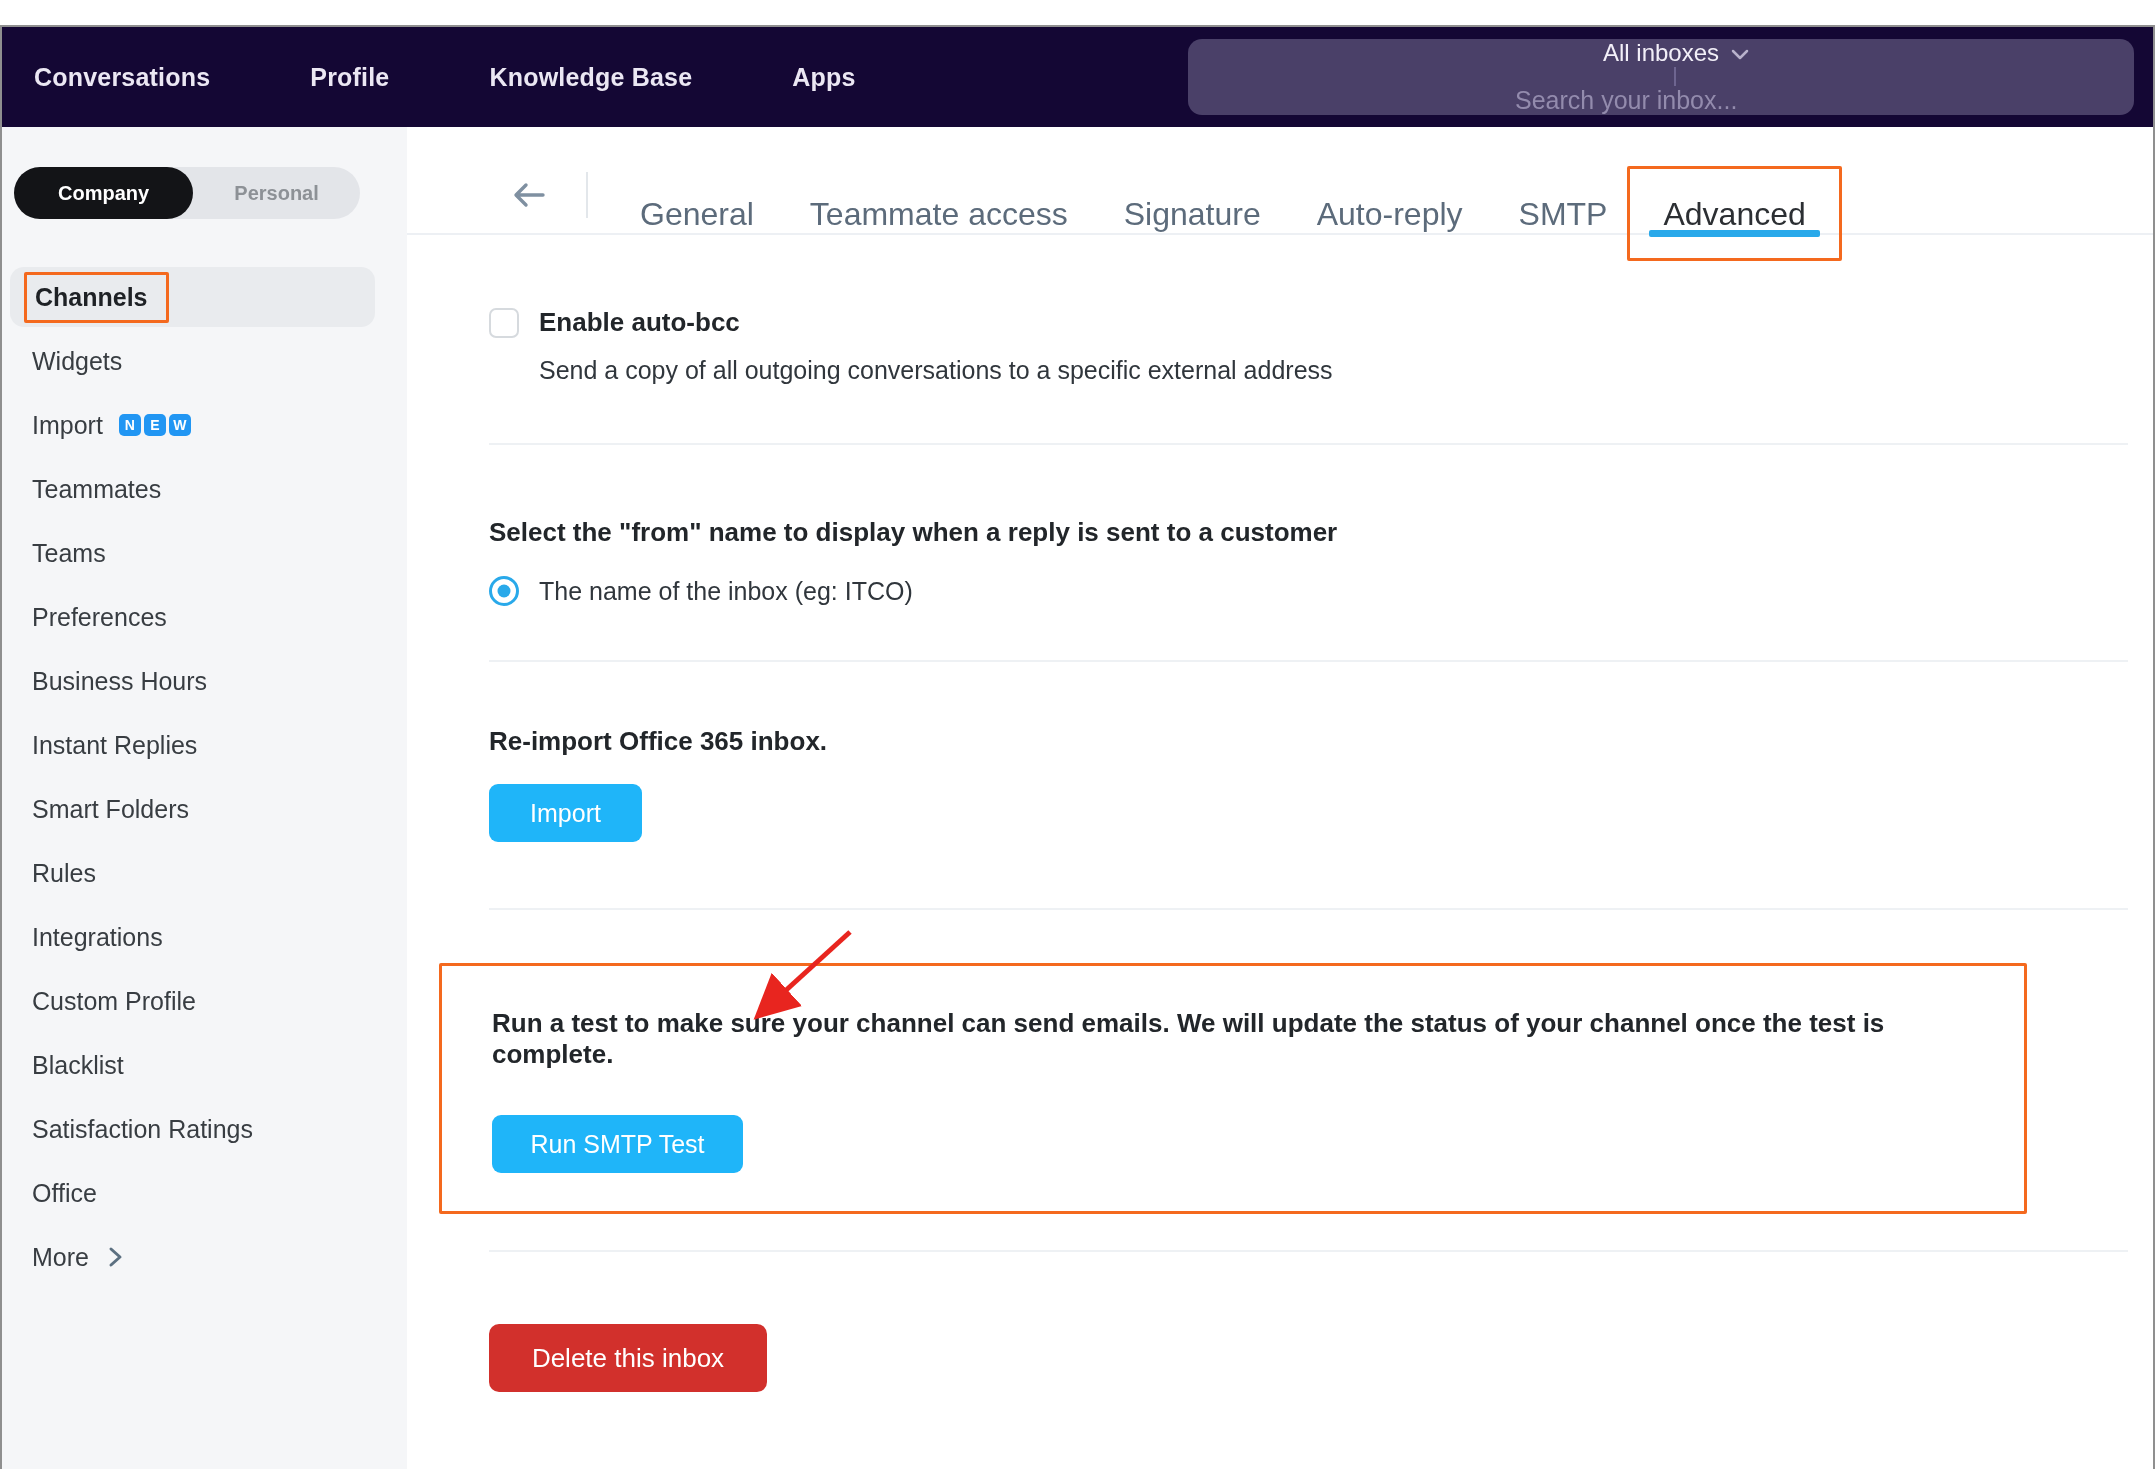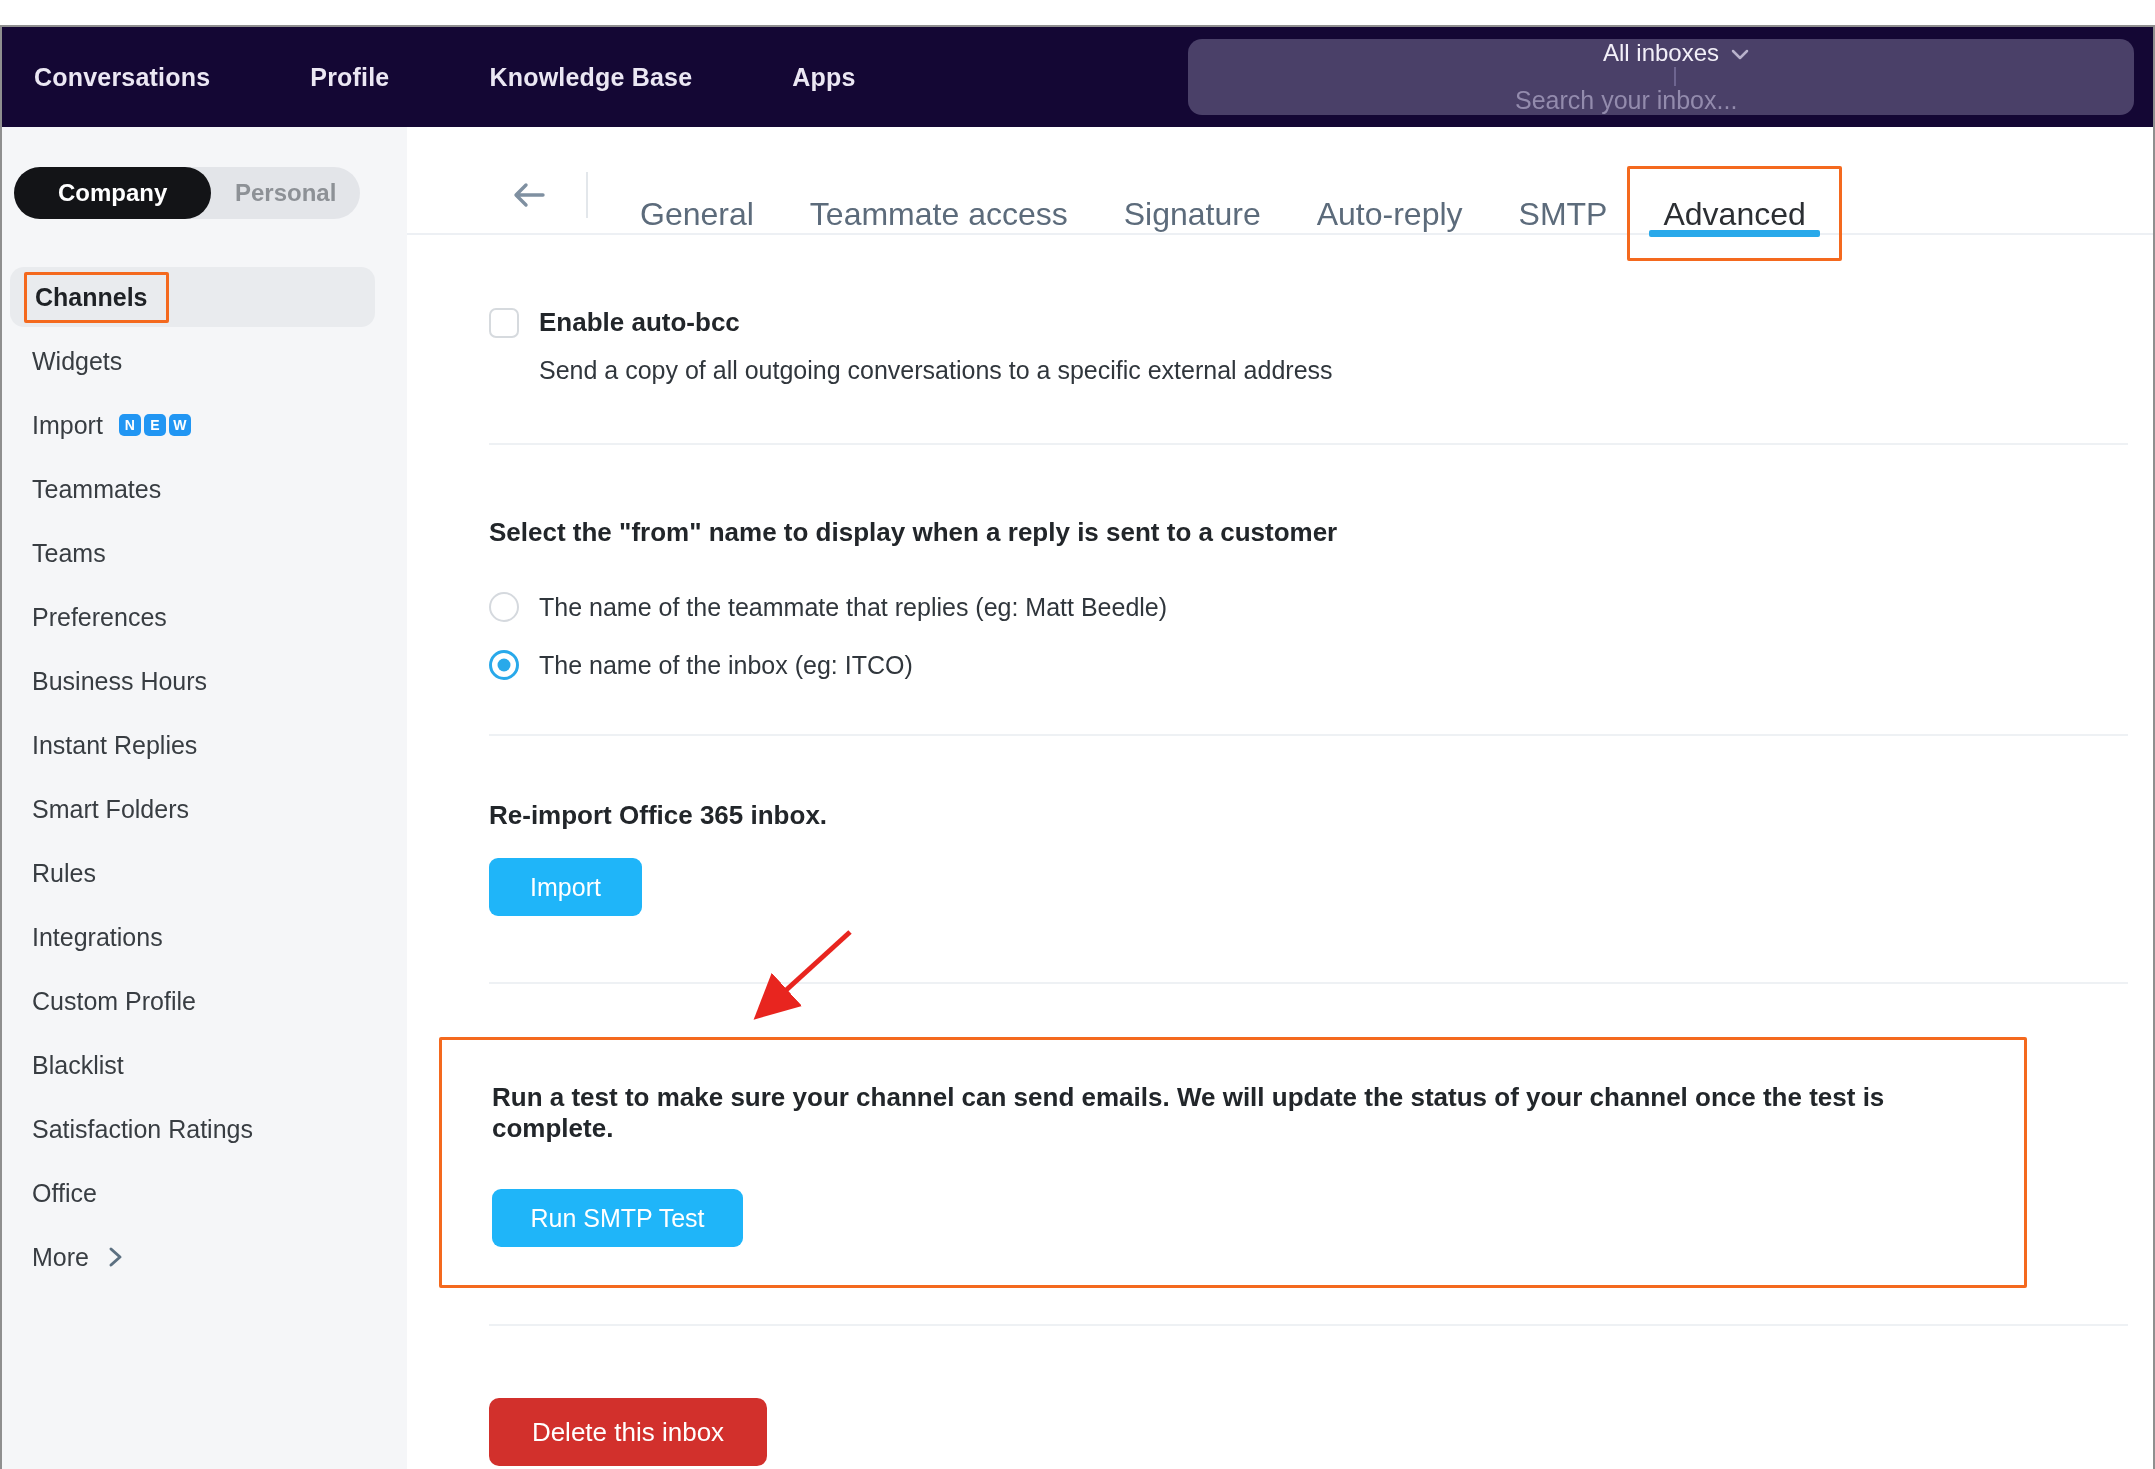--- a/index.html
+++ b/index.html
@@ -34,21 +34,21 @@
   .search-input::placeholder { color:#938bad; }
 
   
   .body-row { display: flex; height: 1367px; }
   .sidebar { width: 405px; background:#f5f6f8; padding-top: 40px; flex-shrink: 0; }
   .main { flex: 1; position: relative; background:#fff; }
 
   
   .toggle {
     margin-left: 12px; width: 346px; height: 52px; background:#e3e5e9;
-    border-radius: 26px; display: flex; align-items: center; font-size: 24px; font-weight: 600;
+    border-radius: 26px; display: flex; align-items: center; font-size: 20px; font-weight: 600;
   }
   .toggle-active {
     height: 52px; padding: 0 44px; background:#131417; color:#fff;
     border-radius: 26px; display: flex; align-items: center; cursor: pointer;
   }
   .toggle-inactive { flex: 1; text-align: center; color:#8d9196; cursor: pointer; }
 
   .sb-list { margin-top: 48px; }
   .sb-item { height: 64px; display: flex; align-items: center; padding-left: 30px; font-size: 25px; color:#383d42; cursor: pointer; }
   .sb-item.active { height: 60px; margin: 0 32px 2px 8px; padding-left: 0; background:#e9ebee; border-radius: 14px; color:#1e2125; }
@@ -247,24 +247,20 @@
           <span class="checkbox"></span>
           <span class="bold-label">Enable auto-bcc</span>
         </div>
         <div class="section-desc">Send a copy of all outgoing conversations to a specific external address</div>
         <hr class="divider hr-1">
 
         
         <div class="sec-from">
           <div class="section-heading">Select the "from" name to display when a reply is sent to a customer</div>
           <div>
-              <div class="radio-row first">
-                <span class="radio"></span>
-                <span class="radio-label">The name of the teammate that replies (eg: Matt Beedle)</span>
-              </div>
               <div class="radio-row second">
                 <span class="radio selected"></span>
                 <span class="radio-label">The name of the inbox (eg: ITCO)</span>
               </div>
             </div>
         </div>
         <hr class="divider hr-2">
 
         
         <div class="sec-reimport">

